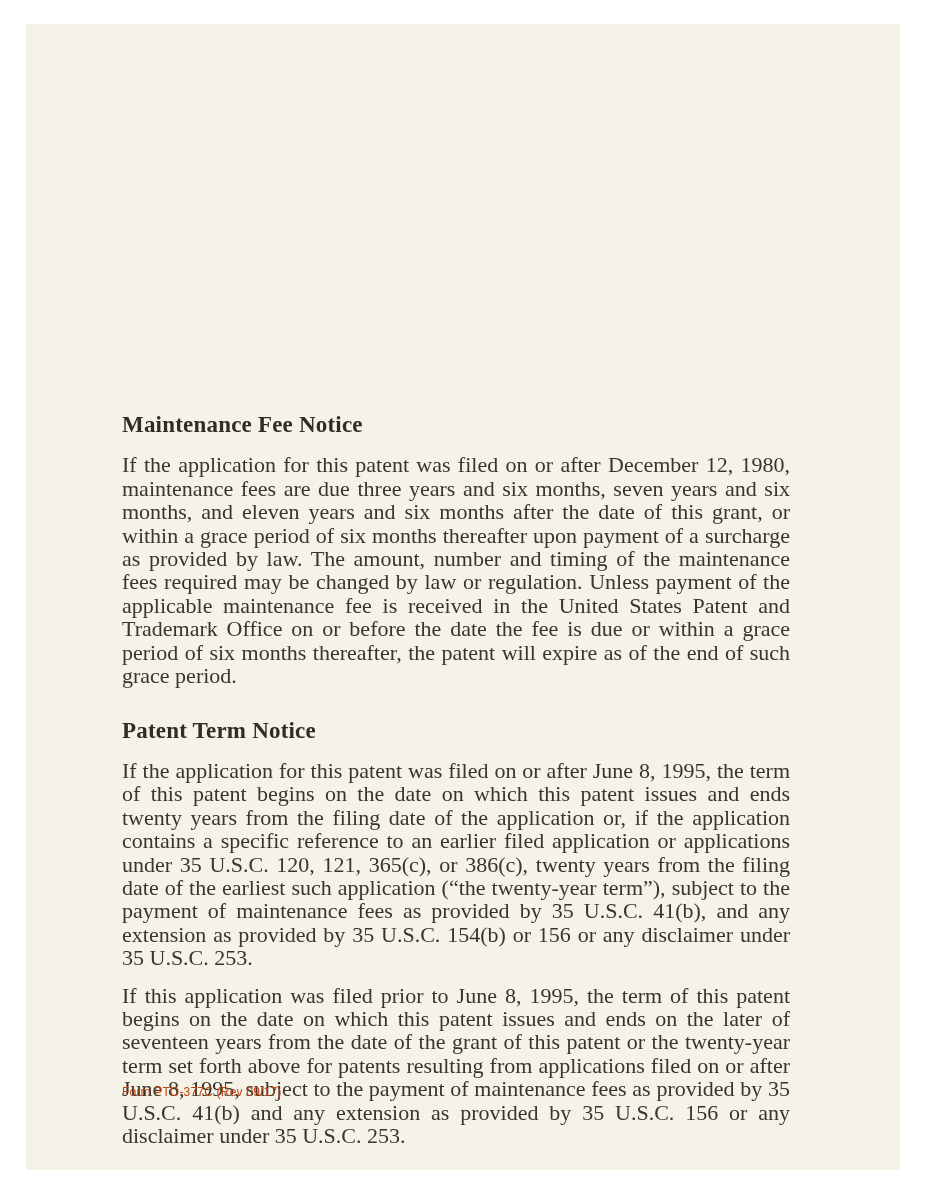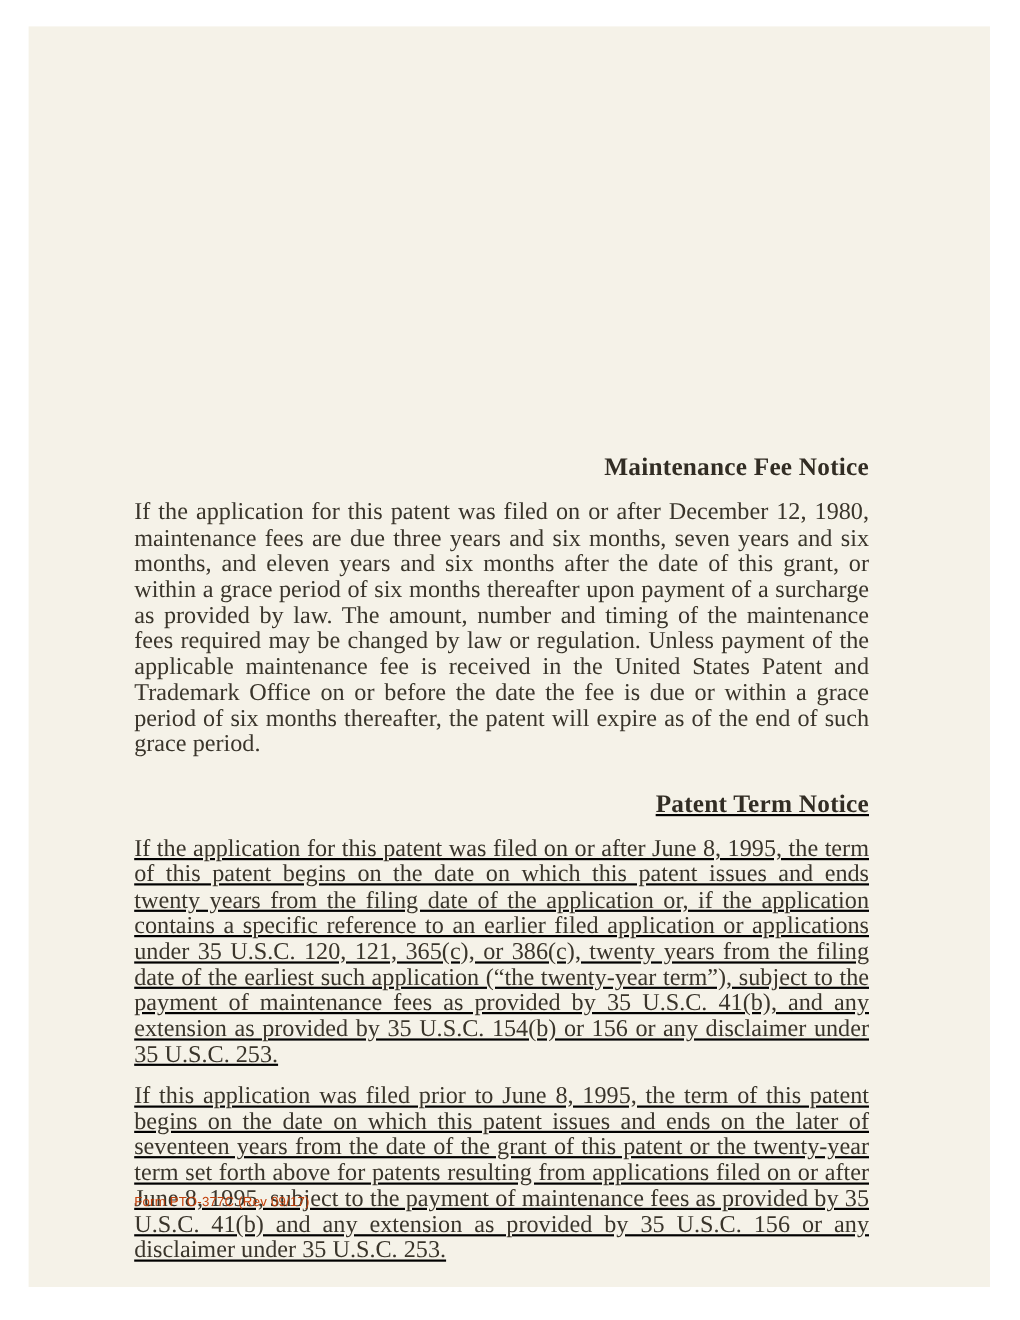--- a/index.html
+++ b/index.html
@@ -26,29 +26,28 @@
     height: 1146px;
     background: #f5f2e8;
   }
   .content {
     position: absolute;
     left: 96px;
     top: 388px;
     width: 668px;
   }
   .doc-section { margin: 0; }
-  .doc-section + .doc-section { margin-top: 30px; text-decoration: underline; }
+  .doc-section + .doc-section { margin-top: 30px; }
   .heading {
     margin: 0 0 15px 0;
     font-size: 23px;
     line-height: 1.15;
     font-weight: bold;
     color: #322d24;
     letter-spacing: 0.2px;
-    text-align: right;
   }
   .body-para {
     margin: 0 0 14px 0;
     font-size: 22px;
     line-height: 23.4px;
     text-align: justify;
     color: #3a352b;
   }
   .footer {
     position: absolute;

